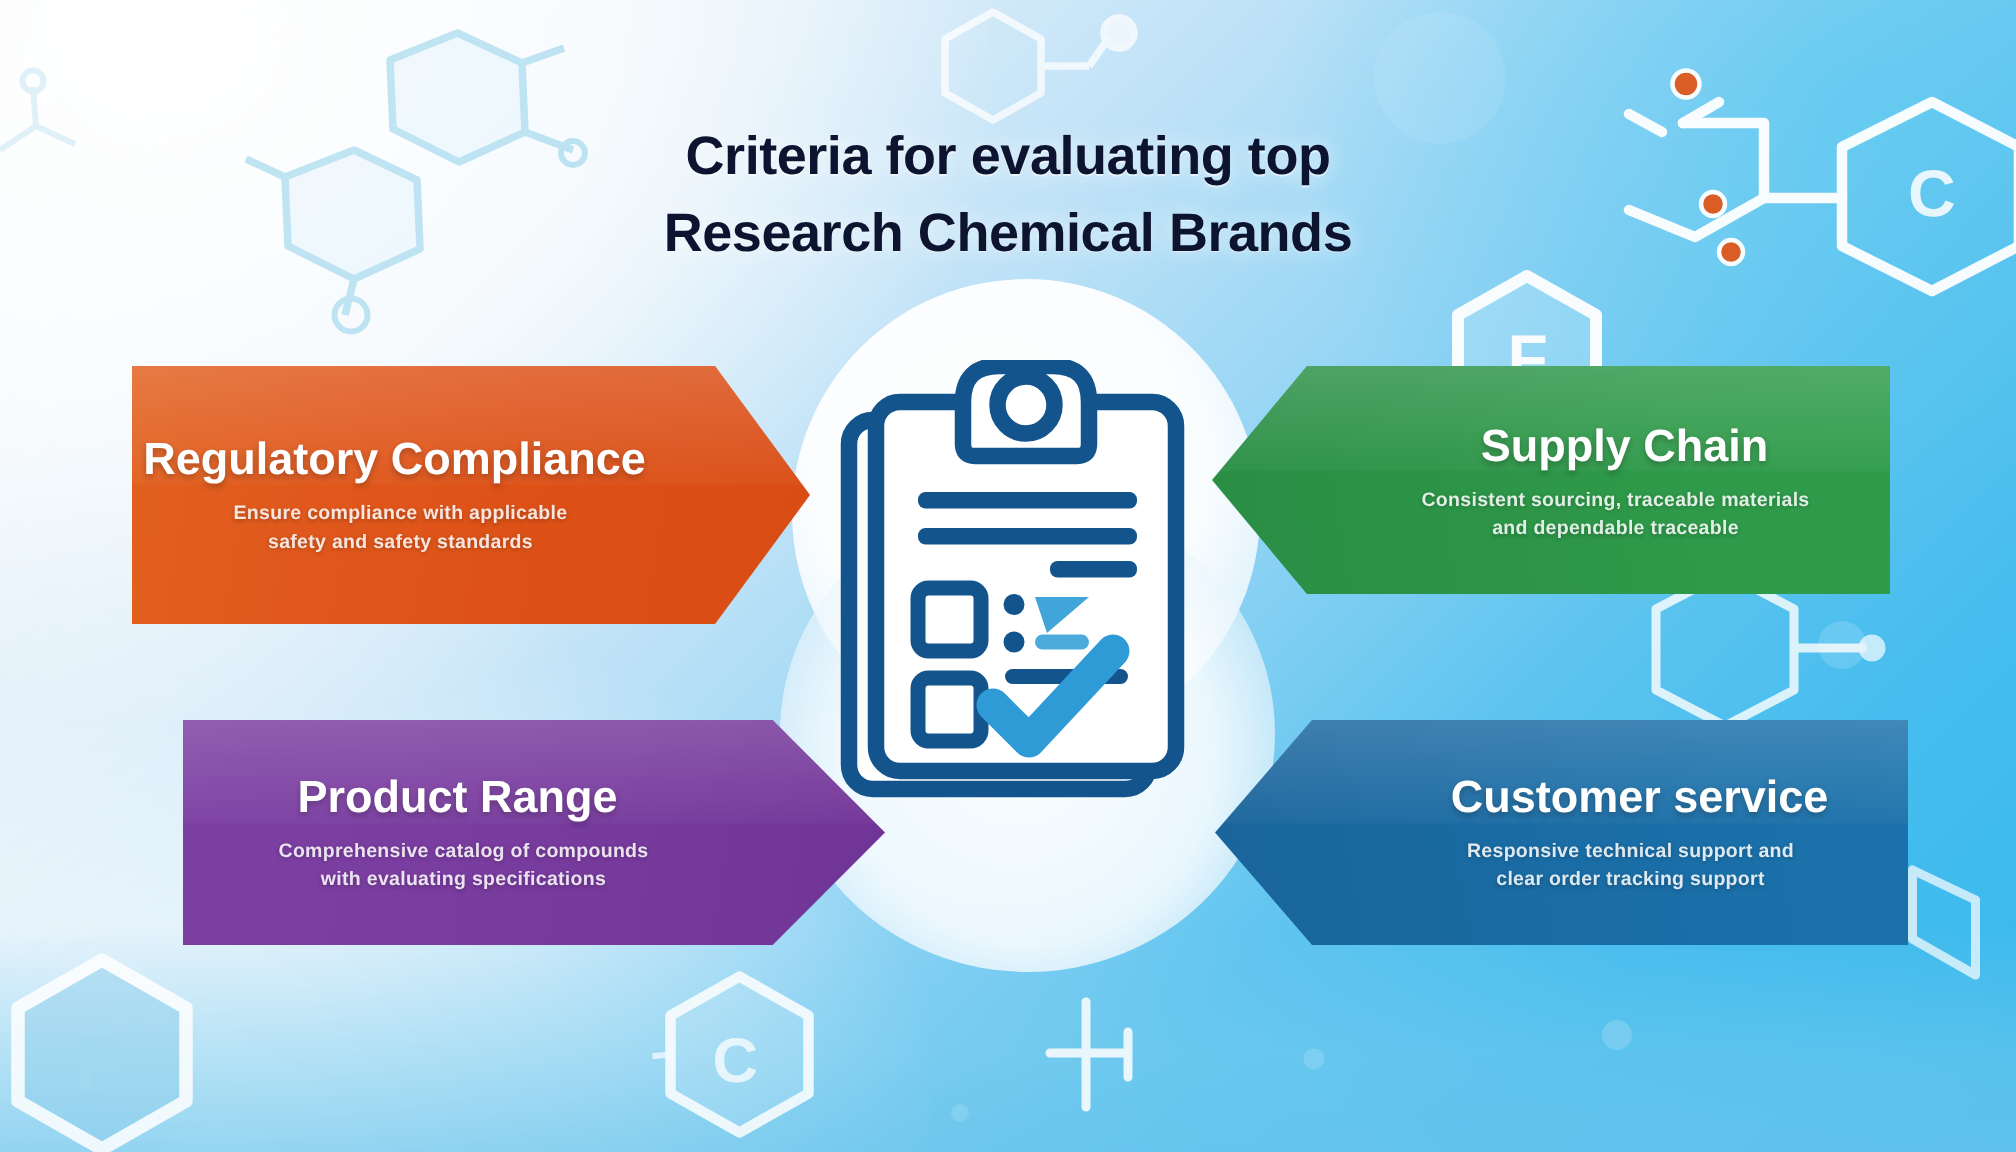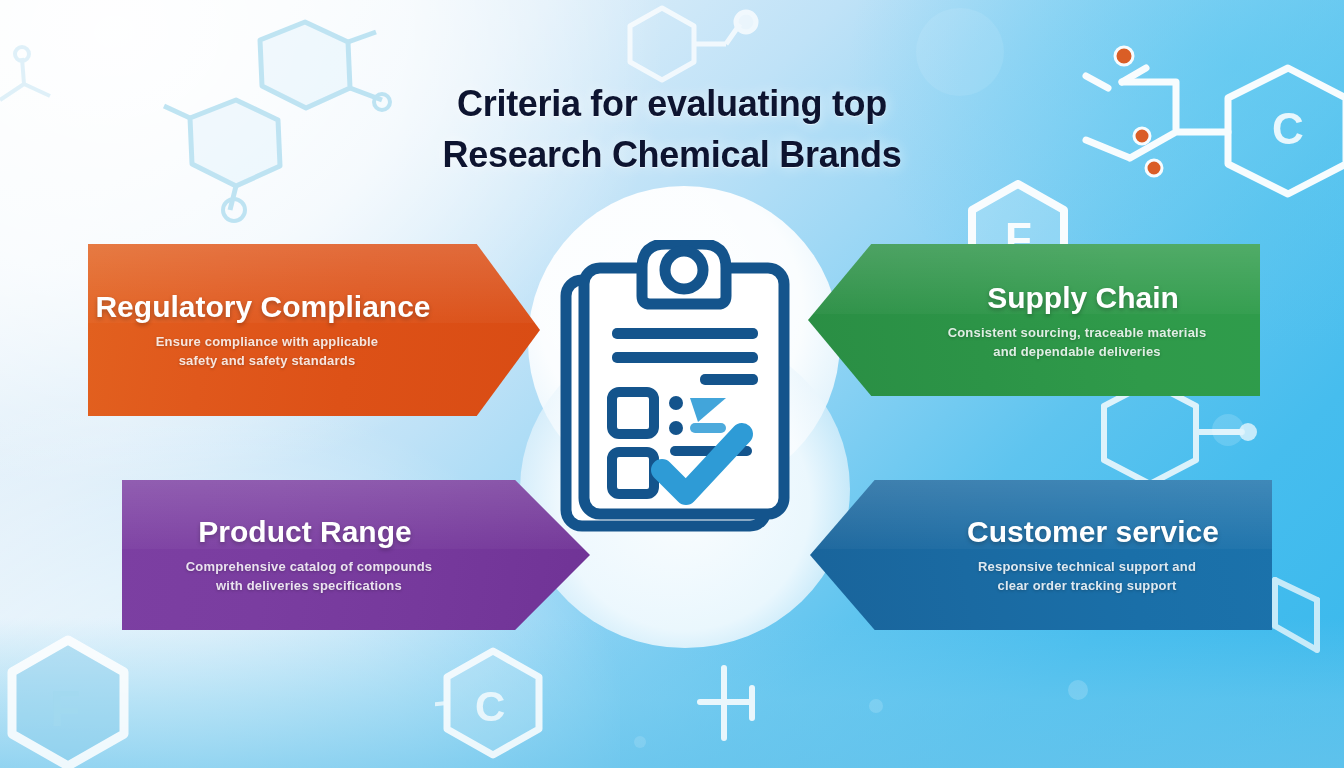--- a/index.html
+++ b/index.html
@@ -322,30 +322,30 @@
       <span>Ensure compliance with applicable</span><br>
       <span>safety and safety standards</span>
     </div>
   </div>
 
   <div class="banner" id="banner-supply">
     <div class="glossy"></div>
     <div class="b-title">Supply Chain</div>
     <div class="b-sub">
       <span>Consistent sourcing, traceable materials</span><br>
-      <span>and dependable deliveries</span>
+      <span>and dependable traceable</span>
     </div>
   </div>
 
   <div class="banner" id="banner-product">
     <div class="glossy"></div>
     <div class="b-title">Product Range</div>
     <div class="b-sub">
       <span>Comprehensive catalog of compounds</span><br>
-      <span>with deliveries specifications</span>
+      <span>with evaluating specifications</span>
     </div>
   </div>
 
   <div class="banner" id="banner-customer">
     <div class="glossy"></div>
     <div class="b-title">Customer service</div>
     <div class="b-sub">
       <span>Responsive technical support and</span><br>
       <span>clear order tracking support</span>
     </div>

